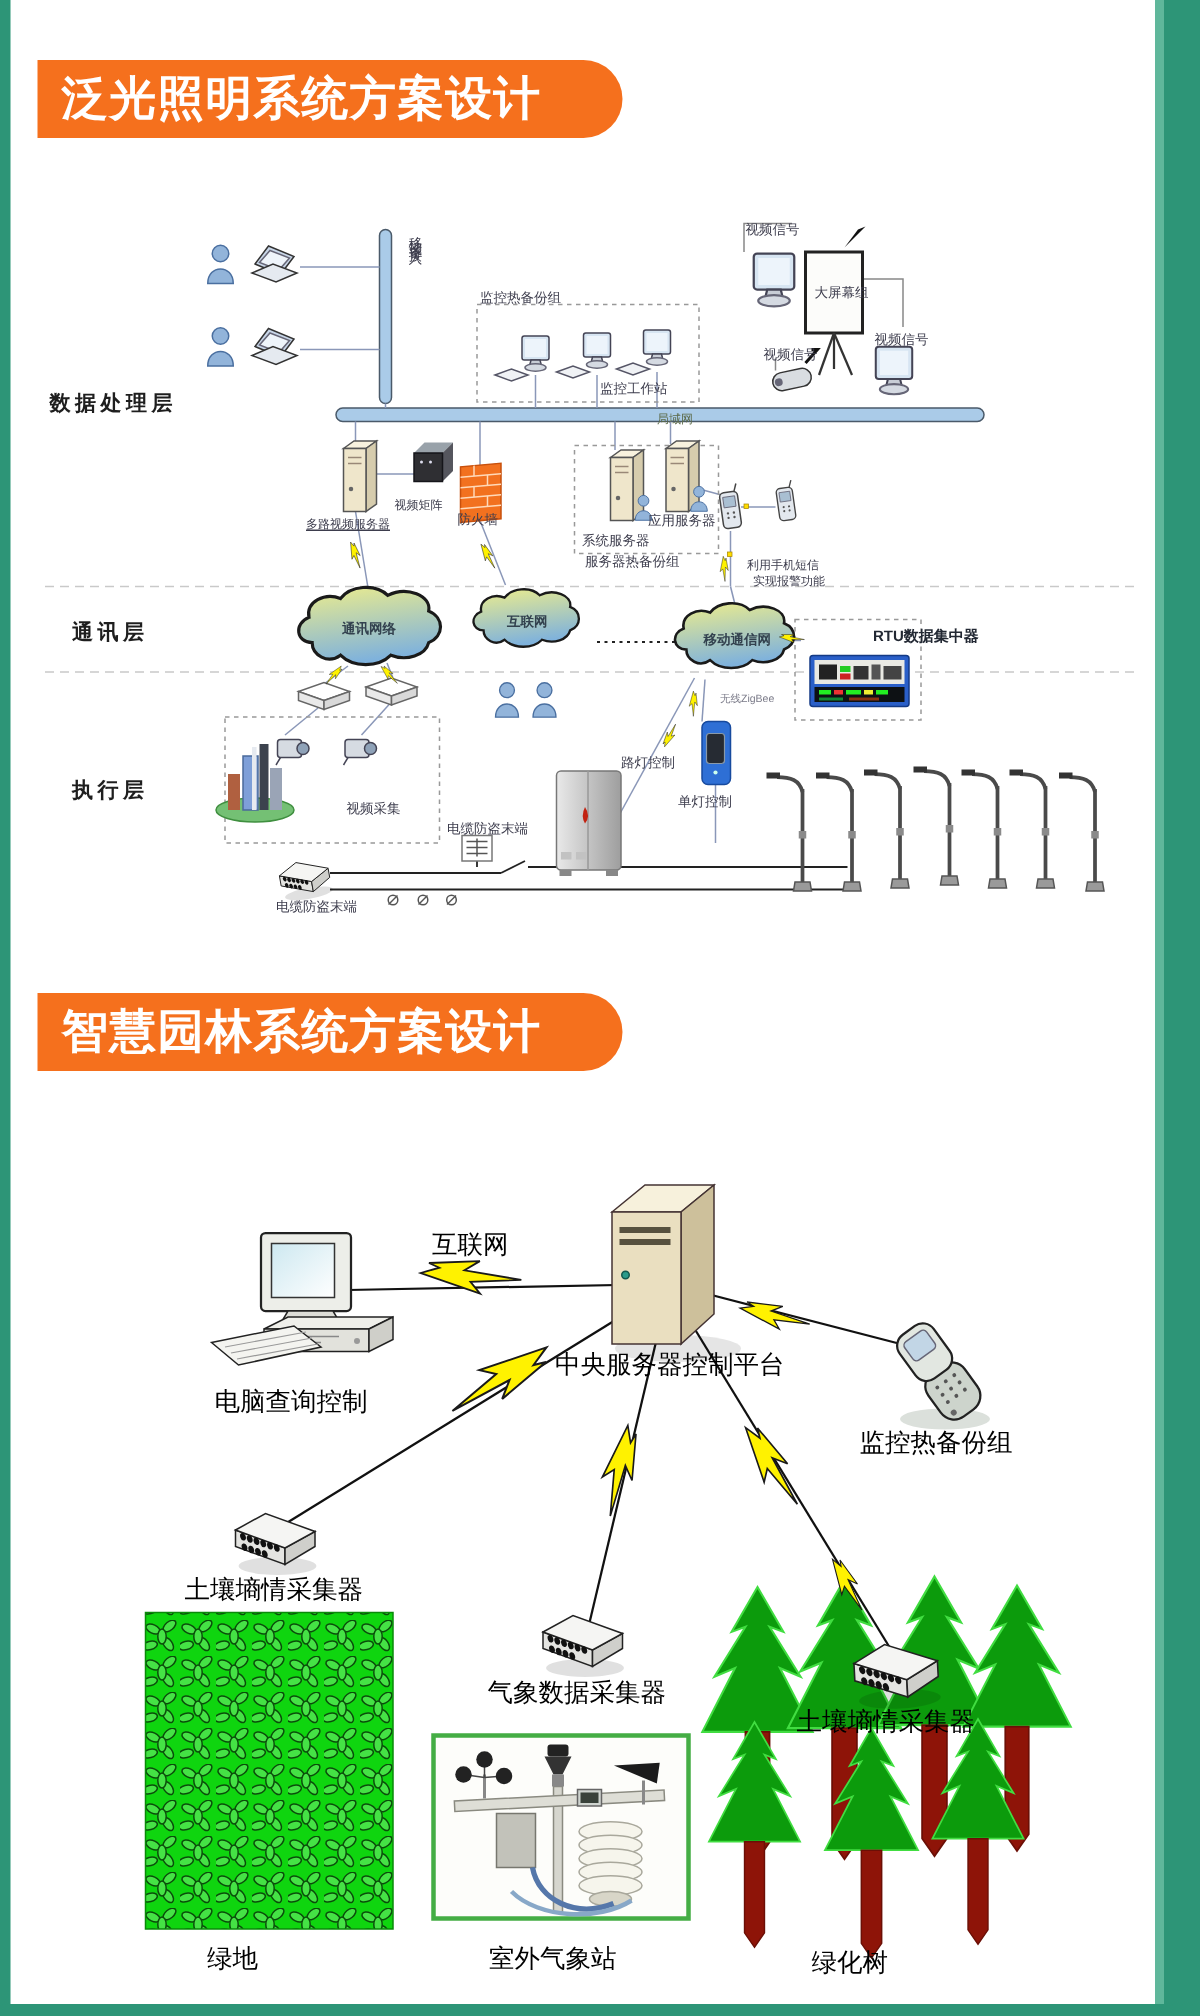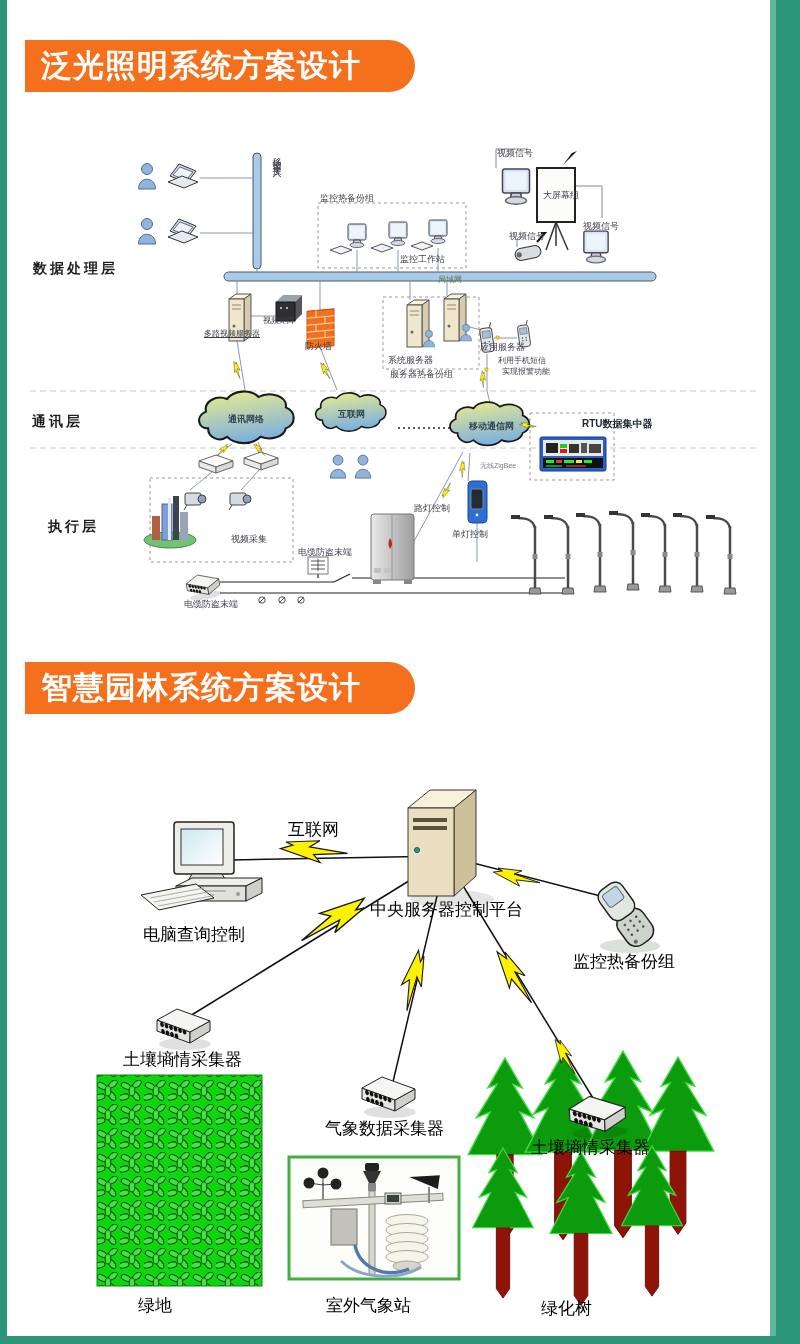--- a/index.html
+++ b/index.html
@@ -6,21 +6,21 @@
   #page{position:relative;width:800px;height:1344px;background:#ffffff;overflow:hidden;
         font-family:"Liberation Sans",sans-serif;}
   .frame{position:absolute;background:#2D9577;z-index:6;}
   .banner{position:absolute;left:25px;width:390px;height:52px;background:#F5701D;
           border-radius:0 26px 26px 0;color:#fff;font-weight:bold;font-size:31px;
           line-height:52px;padding-left:16px;box-sizing:border-box;letter-spacing:1px;z-index:4;
           font-family:"Liberation Sans",sans-serif;}
   svg.overlay{position:absolute;left:0;top:0;z-index:2;}
   .lbl{position:absolute;white-space:nowrap;z-index:5;}
   .s1{font-size:9px;color:#3d3d4d;text-align:right;}
-  .s1sm{font-size:8px;color:#3d3d4d;}
+  .s1sm{font-size:8px;color:#3d3d4d;margin-top:16px;}
   .layer{font-size:14px;font-weight:bold;color:#1e1e1e;letter-spacing:3px;}
   .cloudlbl{font-size:9px;font-weight:bold;color:#33424f;}
   .rtu{font-size:10px;font-weight:bold;color:#222833;padding-left:40px;}
   .zig{font-size:7px;color:#7a7a88;}
   .lan{font-size:8px;color:#5d6b4a;}
   .s2{font-size:17px;color:#000;font-family:"Liberation Serif",serif;}
   .vert{writing-mode:vertical-rl;letter-spacing:2px;}
 </style>
 </head>
 <body>
@@ -457,36 +457,36 @@
         </g>
       </g>
 
       <use href="#collector" transform="translate(183,1028)"></use>
       <use href="#collector" transform="translate(388,1096)"></use>
       <use href="#collector" transform="translate(597,1116) rotate(-3) scale(1.05)"></use>
     </g>
   </svg>
 
   <div class="lbl layer" style="left:33px;top:260px;">数据处理层</div>
-  <div class="lbl layer" style="left:32px;top:413px;font-family:Liberation Mono, monospace;">通讯层</div>
+  <div class="lbl layer" style="left:48px;top:413px;font-family:Liberation Mono, monospace;">通讯层</div>
   <div class="lbl layer" style="left:48px;top:518px;">执行层</div>
 
   <div class="lbl s1 vert" style="left:270px;top:150px;">移动设备接入</div>
   <div class="lbl s1" style="left:320px;top:192px;">监控热备份组</div>
   <div class="lbl s1" style="left:400px;top:253px;">监控工作站</div>
   <div class="lbl s1" style="left:497px;top:147px;">视频信号</div>
   <div class="lbl s1" style="left:500px;top:189px;margin-left:43px;">大屏幕组</div>
   <div class="lbl s1" style="left:509px;top:230px;">视频信号</div>
   <div class="lbl s1" style="left:583px;top:220px;">视频信号</div>
   <div class="lbl lan" style="left:438px;top:274px;">局域网</div>
   <div class="lbl s1sm" style="left:204px;top:328px;text-decoration:underline;">多路视频服务器</div>
   <div class="lbl s1sm" style="left:263px;top:315px;">视频矩阵</div>
   <div class="lbl s1" style="left:305px;top:340px;">防火墙</div>
   <div class="lbl s1" style="left:388px;top:354px;">系统服务器</div>
-  <div class="lbl s1" style="left:432px;top:341px;margin-left:48px;">应用服务器</div>
+  <div class="lbl s1" style="left:432px;top:341px;">应用服务器</div>
   <div class="lbl s1" style="left:390px;top:368px;">服务器热备份组</div>
   <div class="lbl s1sm" style="left:498px;top:355px;font-family:Liberation Mono, monospace;">利用手机短信</div>
   <div class="lbl s1sm" style="left:502px;top:366px;">实现报警功能</div>
   <div class="lbl cloudlbl" style="left:228px;top:413px;">通讯网络</div>
   <div class="lbl cloudlbl" style="left:338px;top:408px;">互联网</div>
   <div class="lbl cloudlbl" style="left:469px;top:420px;">移动通信网</div>
   <div class="lbl rtu" style="left:542px;top:417px;">RTU数据集中器</div>
   <div class="lbl zig" style="left:480px;top:461px;">无线ZigBee</div>
   <div class="lbl s1" style="left:231px;top:533px;">视频采集</div>
   <div class="lbl s1" style="left:298px;top:546px;">电缆防盗末端</div>

